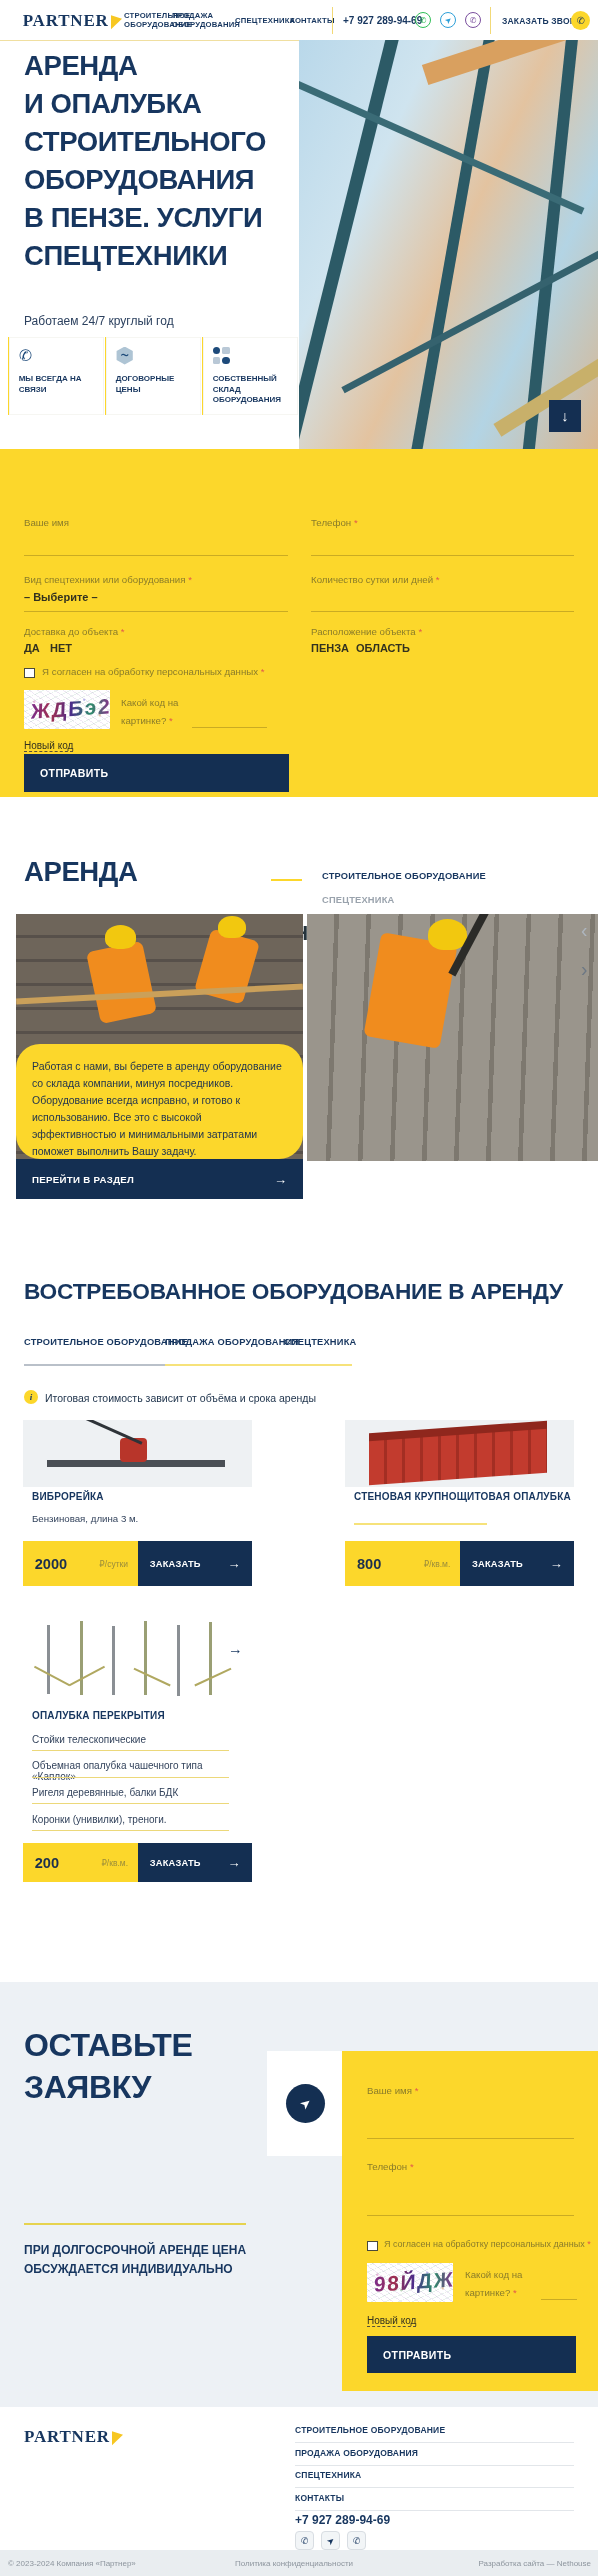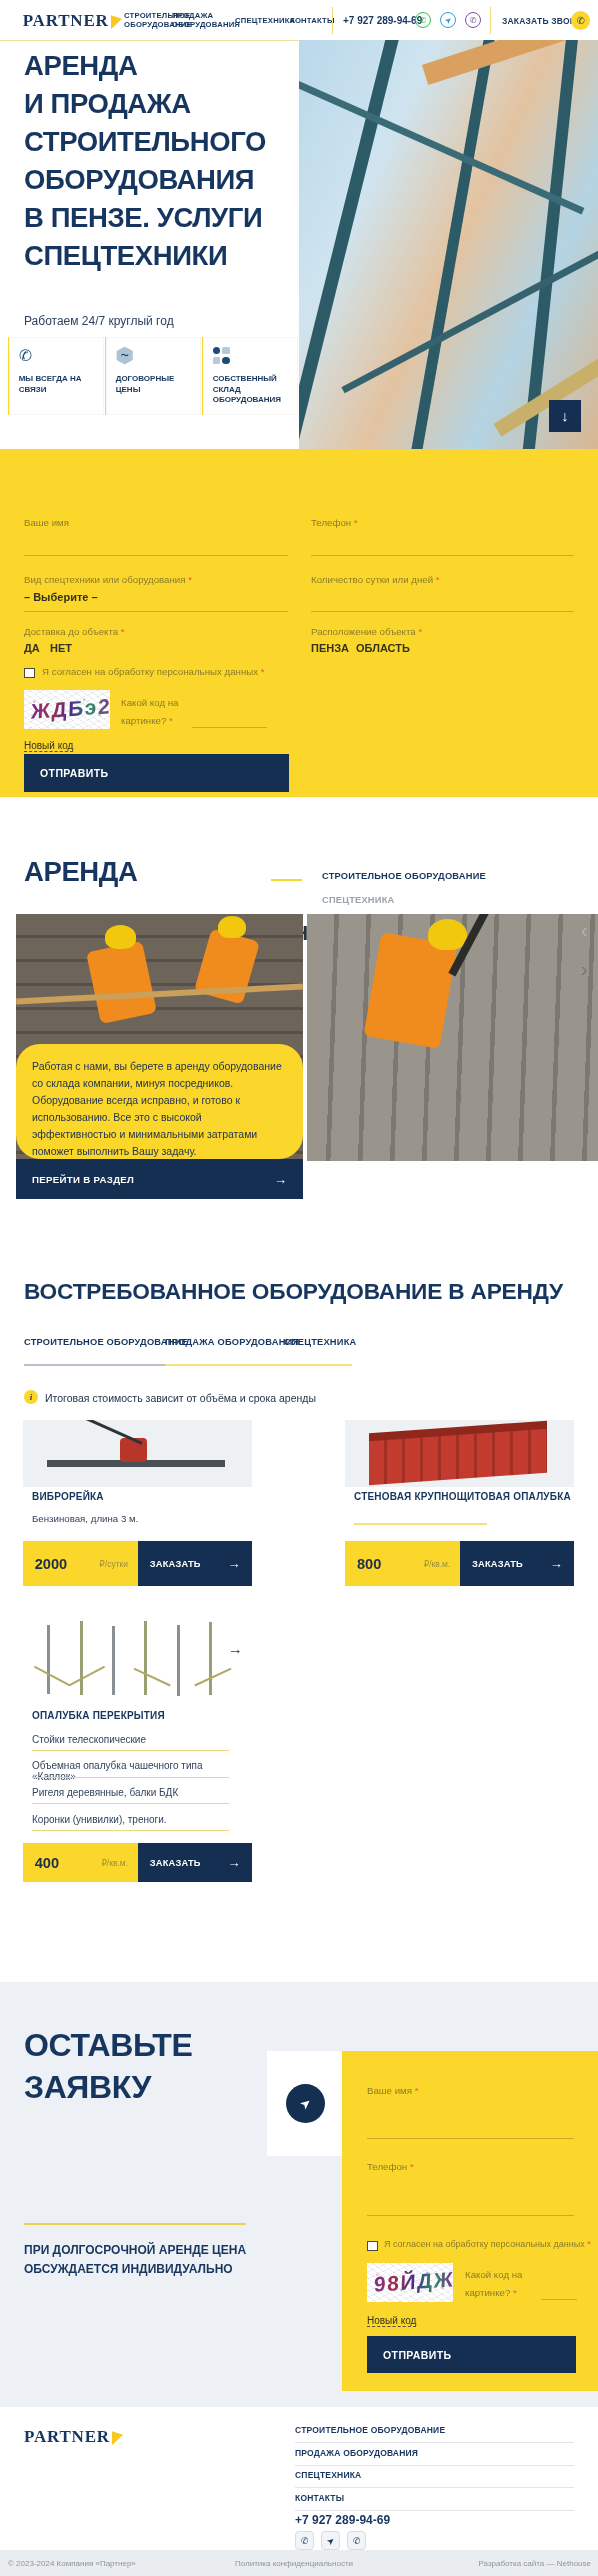--- a/index.html
+++ b/index.html
@@ -152,21 +152,21 @@
     <div class="pole" style="left:32px;top:-24px;width:13px;height:485px;transform:rotate(14deg);"></div>
     <div class="pole" style="left:146px;top:-32px;width:10.5px;height:502px;transform:rotate(10deg);"></div>
     <div class="pole" style="left:243px;top:-24px;width:12px;height:502px;transform:rotate(6deg);"></div>
     <div class="pole" style="left:-49px;top:97px;width:348px;height:7.3px;transform:rotate(24deg);background:#3a6b76;"></div>
     <div class="pole" style="left:24px;top:267px;width:340px;height:6.5px;transform:rotate(-28deg);background:#35626e;"></div>
     <div class="plank" style="left:121px;top:-8px;width:210px;height:21px;transform:rotate(-18deg);"></div>
     <div class="plank" style="left:186px;top:340px;width:162px;height:14.6px;transform:rotate(-32deg);background:#c8b06a;"></div>
   </div>
 
   <div class="abs hero-title-line" style="top:50px;">АРЕНДА</div>
-  <div class="abs hero-title-line" style="top:88px;">И ПРОДАЖА</div>
+  <div class="abs hero-title-line" style="top:88px;">И ОПАЛУБКА</div>
   <div class="abs hero-title-line" style="top:126px;">СТРОИТЕЛЬНОГО</div>
   <div class="abs hero-title-line" style="top:164px;">ОБОРУДОВАНИЯ</div>
   <div class="abs hero-title-line" style="top:202px;">В ПЕНЗЕ. УСЛУГИ</div>
   <div class="abs hero-title-line" style="top:240px;">СПЕЦТЕХНИКИ</div>
   <div class="abs tagline">Работаем 24/7 круглый год</div>
 
   <div class="abs feat" style="left:8px;">
     <div class="ic">
         <span style="font-size:15.4px;color:#1d4a7a;">✆</span>
       </div>
@@ -336,21 +336,21 @@
   <div class="abs item-row" style="left:32px;top:1734px;">Стойки телескопические</div>
   <div class="abs item-line" style="left:32px;top:1750px;width:197px;"></div>
   <div class="abs item-row" style="left:32px;top:1760px;width:202px;">Объемная опалубка чашечного типа «Каплок»</div>
   <div class="abs item-line" style="left:32px;top:1777px;width:197px;"></div>
   <div class="abs item-row" style="left:32px;top:1787px;">Ригеля деревянные, балки БДК</div>
   <div class="abs item-line" style="left:32px;top:1803px;width:197px;"></div>
   <div class="abs item-row" style="left:32px;top:1814px;">Коронки (унивилки), треноги.</div>
   <div class="abs item-line" style="left:32px;top:1830px;width:197px;"></div>
   <div class="abs pricebar" style="left:22.7px;top:1843px;height:39px;">
     <div class="yc" style="height:39px;">
-      <span class="price">400</span>
+      <span class="price">200</span>
       <span class="unit">₽/кв.м.</span>
     </div>
     <div class="nc" style="height:39px;">
       <span class="order">ЗАКАЗАТЬ</span>
       <span class="arrow">→</span>
     </div>
   </div>
 
   <div class="abs request"></div>
   <div class="abs r-title" style="top:2027px;">ОСТАВЬТЕ</div>

